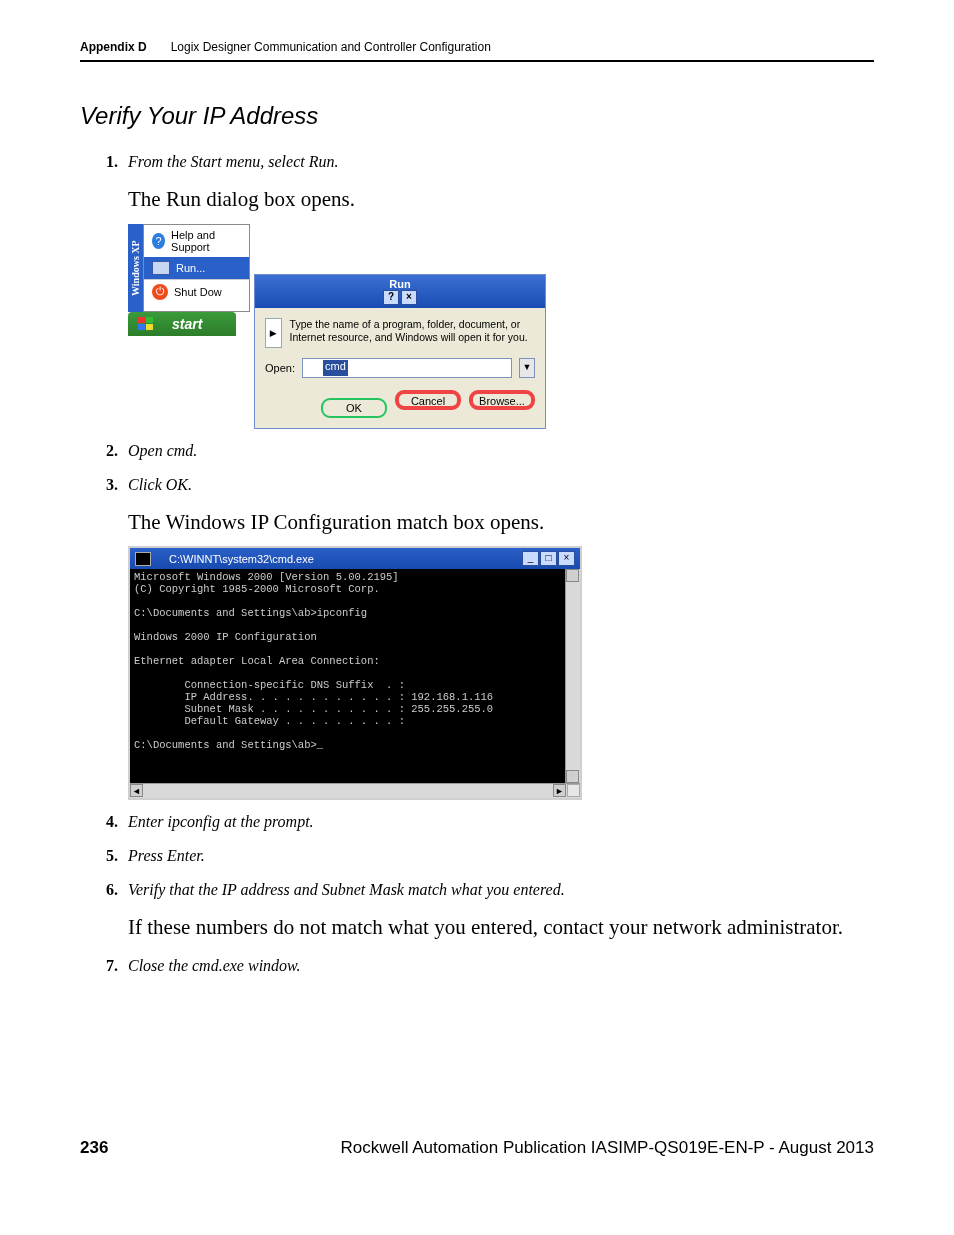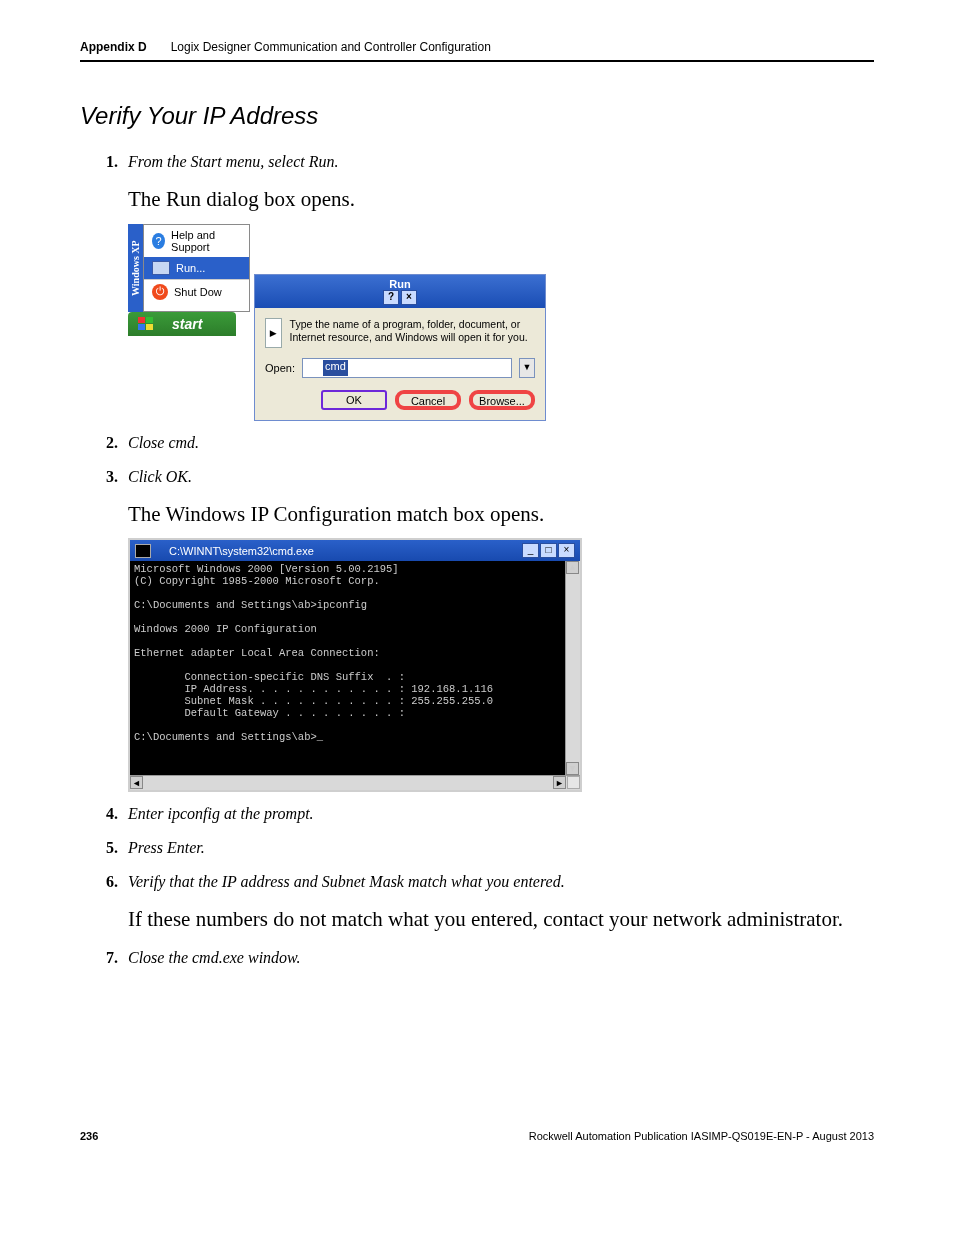--- a/index.html
+++ b/index.html
@@ -114,21 +114,21 @@
   .run-openrow { display:flex; align-items:center; gap:7px; padding:0 10px 6px 10px; }
   .run-input { flex:1; border:1px solid #7a92bd; background:#fff; padding:1px 20px; font-size:11px; height:16px; display:flex; }
   .run-input span { background:#2a4e9e; color:#fff; padding:0 2px; }
   .run-drop { width:14px;height:18px;border:1px solid #7a92bd;background:#e7e7e7;text-align:center;font-size:9px;line-height:16px; }
   .run-btns { display:flex; gap:8px; justify-content:flex-end; padding:6px 10px 10px 10px; }
   .run-btns button {
     font-family:Tahoma,Arial,sans-serif; font-size:11px;
     padding:1px 0; width:66px; height:20px;
     background:#ece9d8; border:4px solid #ef4444; border-radius:9px;
   }
-  .run-btns button.def { border:2px solid #6d28d9; border-radius:3px; }
+  .run-btns button.def { border:2px solid #22c55e; border-radius:9px;margin-top:8px; }
 
   
   .cmd-win {
     width: 450px;
     border: 2px solid #cfcfcf;
     background: #cfcfcf;
     font-family: Tahoma, Arial, sans-serif;
     font-size: 11px;
   }
   .cmd-title {
@@ -153,21 +153,21 @@
   .cmd-scroll-v .arrow, .cmd-scroll-h .arrow { width:13px;height:13px;background:#d0d0d0;border:1px solid #888;font-size:9px;text-align:center;line-height:12px;box-sizing:border-box; }
   .cmd-scroll-v .arrow.up{position:absolute;top:0;} .cmd-scroll-v .arrow.dn{position:absolute;bottom:0;}
   .cmd-scroll-h { height:14px; background:#d9d9d9; border-top:1px solid #999; position:relative; }
   .cmd-scroll-h .arrow.l{position:absolute;left:0;} .cmd-scroll-h .arrow.r{position:absolute;right:14px;}
   .cmd-scroll-h .grip{position:absolute;right:0;width:13px;height:13px;background:#e6e6e6;border:1px solid #aaa;box-sizing:border-box;}
 
   .footer {
     margin-top: 160px;
     display:flex; justify-content:space-between;
     font-family: Arial, Helvetica, sans-serif;
-    font-size: 11px;
+    font-size: 17px;
   }
   .footer .pn { font-weight:bold; }
 </style>
 </head>
 <body>
 
 <div class="header-row">
   <span class="appendix-label">Appendix D</span>
   <span>Logix Designer Communication and Controller Configuration</span>
 </div>
@@ -233,21 +233,21 @@
         <button>Cancel</button>
         <button>Browse...</button>
       </div>
     </div>
   </div>
 </div>
 
 <ol class="steps">
   <li>
     <span class="num">2.</span>
-    <span class="txt">Close cmd.</span>
+    <span class="txt">Open cmd.</span>
   </li>
   <li>
     <span class="num">3.</span>
     <span class="txt">Click OK.</span>
   </li>
 </ol>
 <div class="subtext">The Windows IP Configuration match box opens.</div>
 
 <div class="shot-block">
   <div class="cmd-win">

